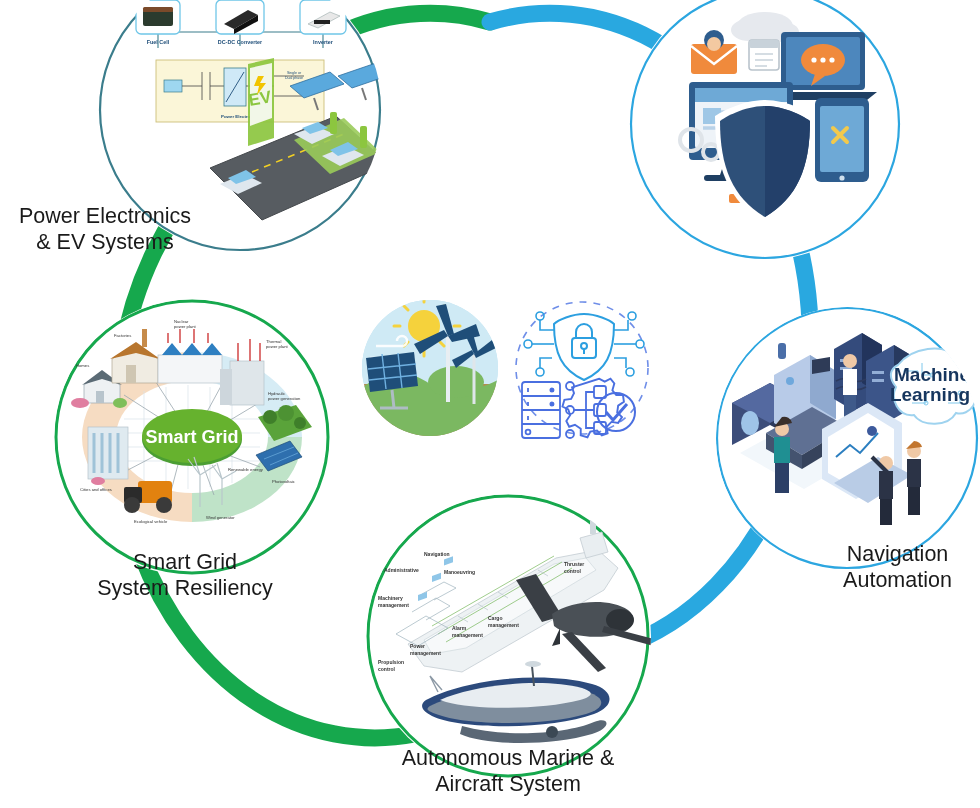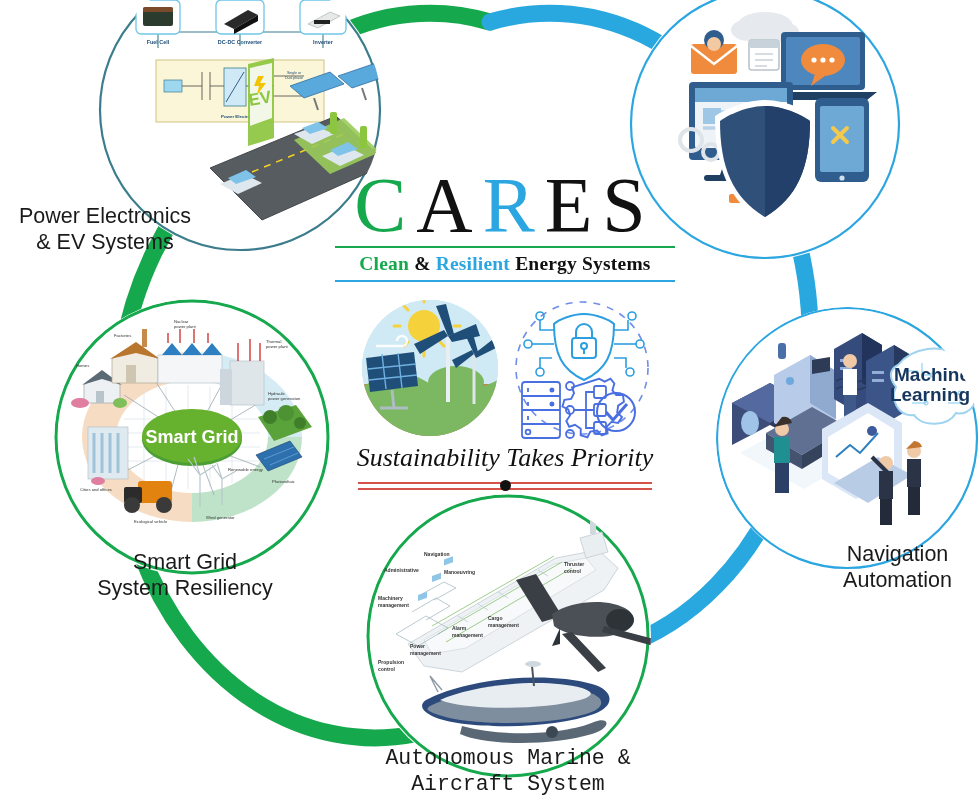--- a/index.html
+++ b/index.html
@@ -473,31 +473,23 @@
         <path d="M64 212 C100 194 176 186 222 198 C240 204 240 214 220 220 C180 232 100 232 70 220 C60 216 60 215 64 212 Z" fill="#7f8e9e"></path>
         <path d="M74 206 C110 190 178 184 216 194 C228 198 228 202 214 206 C176 216 108 216 80 208 Z" fill="#e8edf1"></path>
         <path d="M96 232 C140 244 200 240 228 228 C244 222 246 234 226 240 C186 252 120 252 94 240 Z" fill="#5a6775"></path>
         <path d="M166 172 L168 192" stroke="#4a5560" stroke-width="2"></path>
         <ellipse cx="167" cy="170" rx="8" ry="3" fill="#cfd8de"></ellipse>
         <circle cx="186" cy="238" r="6" fill="#3b4854"></circle>
         <path d="M72 198 L64 182 L76 196" stroke="#8d9aa6" stroke-width="1.4" fill="none"></path>
       </g>
     </svg>
   </div>
-  <div class="lbl" style="left:358px;top:745px;width:300px;font-family:Liberation Mono, monospace;">Autonomous Marine &amp;
+  <div class="lbl" style="left:358px;top:745px;width:300px;">Autonomous Marine &amp;
 Aircraft System</div>
 
-  <div class="brand">
-    <div class="brand-word">
-      <span class="ltr-c">C</span><span class="ltr-a">A</span><span class="ltr-r">R</span><span class="ltr-e">E</span><span class="ltr-s">S</span>
-    </div>
-    <div class="brand-rule"></div>
-    <div class="brand-sub"><span class="sub-clean">Clean </span><span class="sub-amp">&amp; </span><span class="sub-res">Resilient </span><span class="sub-rest">Energy Systems</span></div>
-    <div class="brand-rule2"></div>
-  </div>
 
   <svg style="position:absolute;left:352px;top:296px;width:312px;height:150px;overflow:visible" viewBox="0 0 312 150">
 
     <g>
       <defs>
         <clipPath id="rc">
             <circle cx="78" cy="72" r="68"></circle>
           </clipPath>
       </defs>
       <circle cx="78" cy="72" r="68" fill="#bfe4f2"></circle>
@@ -587,22 +579,14 @@
       </g>
 
       <g stroke="#4a6fe0" stroke-width="2">
         <path d="M276 82 l6 3 6 -3 4 5 -2 7 4 5 7 0 1 7 -6 4 -1 7 5 5 -4 6 -7 -1 -5 5 1 7 -6 2 -5 -5 -7 1 -3 6 -7 -2 0 -7 -6 -4 -6 2 -3 -6 4 -6 -2 -6 -6 -3 2 -7 7 -1 3 -6 -2 -6 Z" transform="translate(-18,4) scale(0.96)"></path>
         <circle cx="264" cy="116" r="19"></circle>
         <path d="M254 116 l7 8 14 -16" stroke-width="3"></path>
       </g>
     </g>
   </svg>
 
-  <div class="tagline">
-    <div class="tagline-txt">Sustainability Takes Priority</div>
-    <div class="tagline-rules">
-      <i class="tr1"></i>
-      <i class="tr2"></i>
-      <span class="tagline-dot"></span>
-    </div>
-  </div>
 
 </div>
 
 </body></html>

